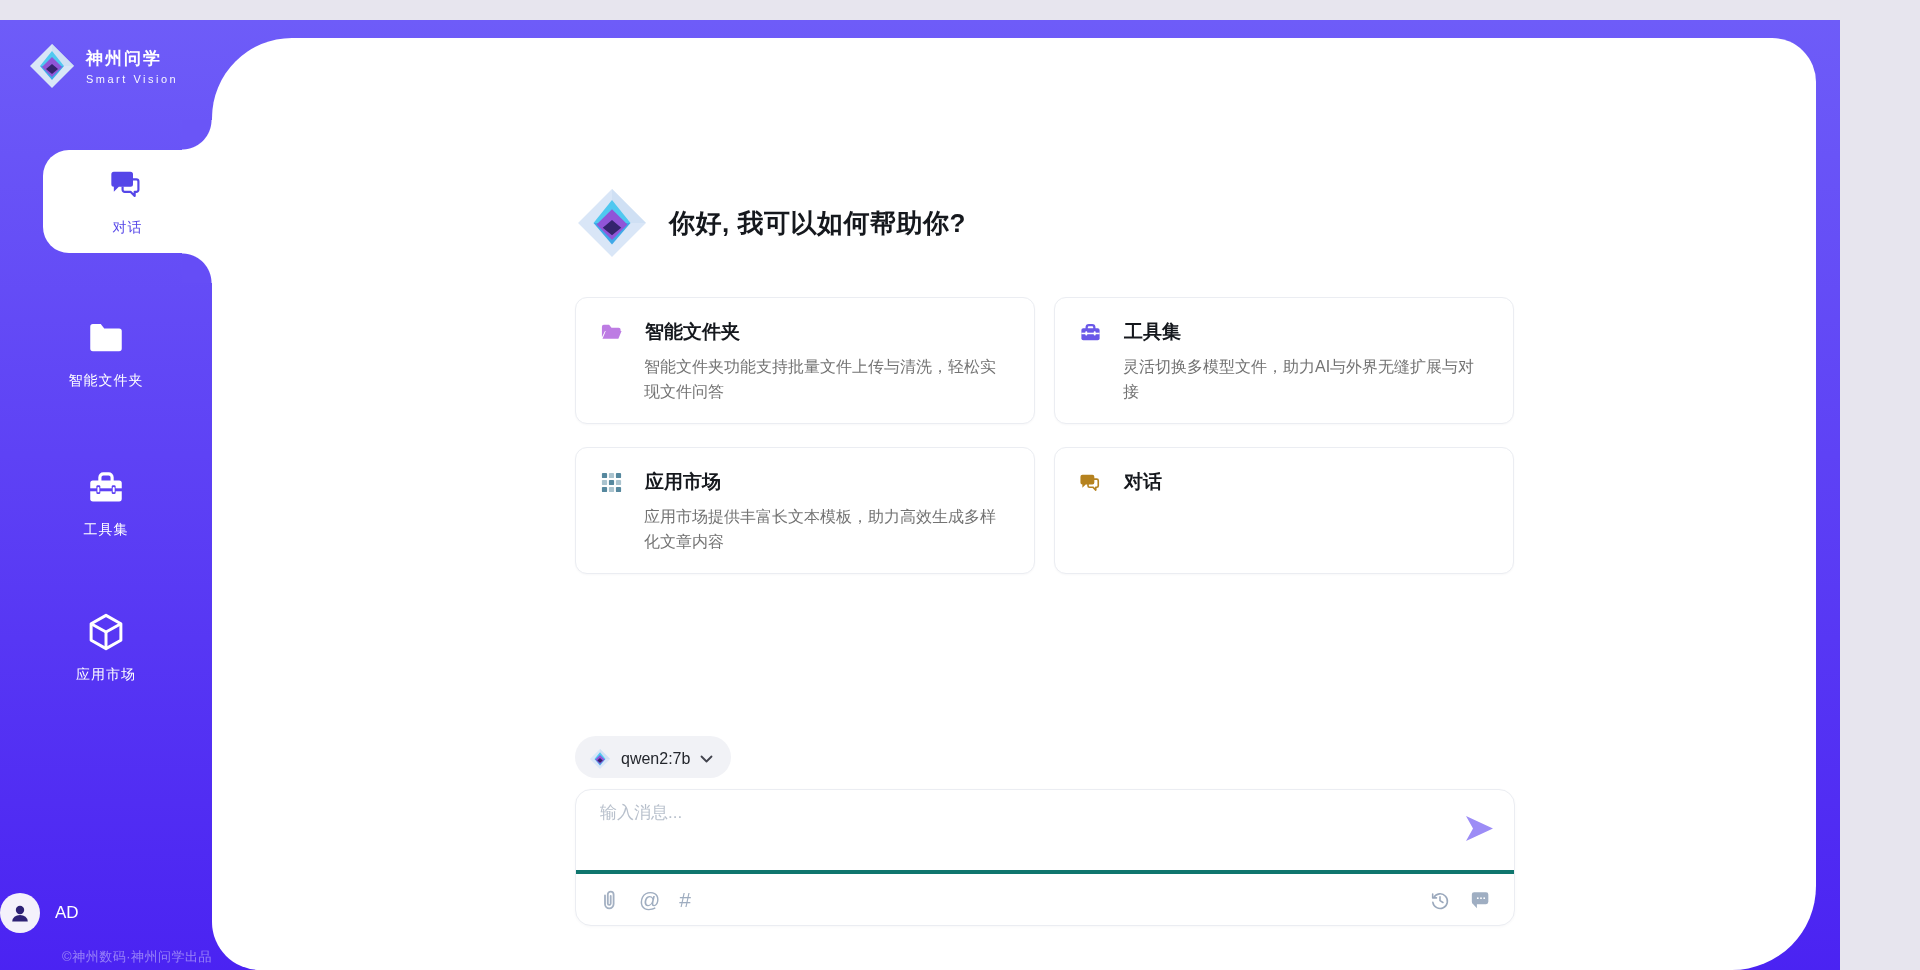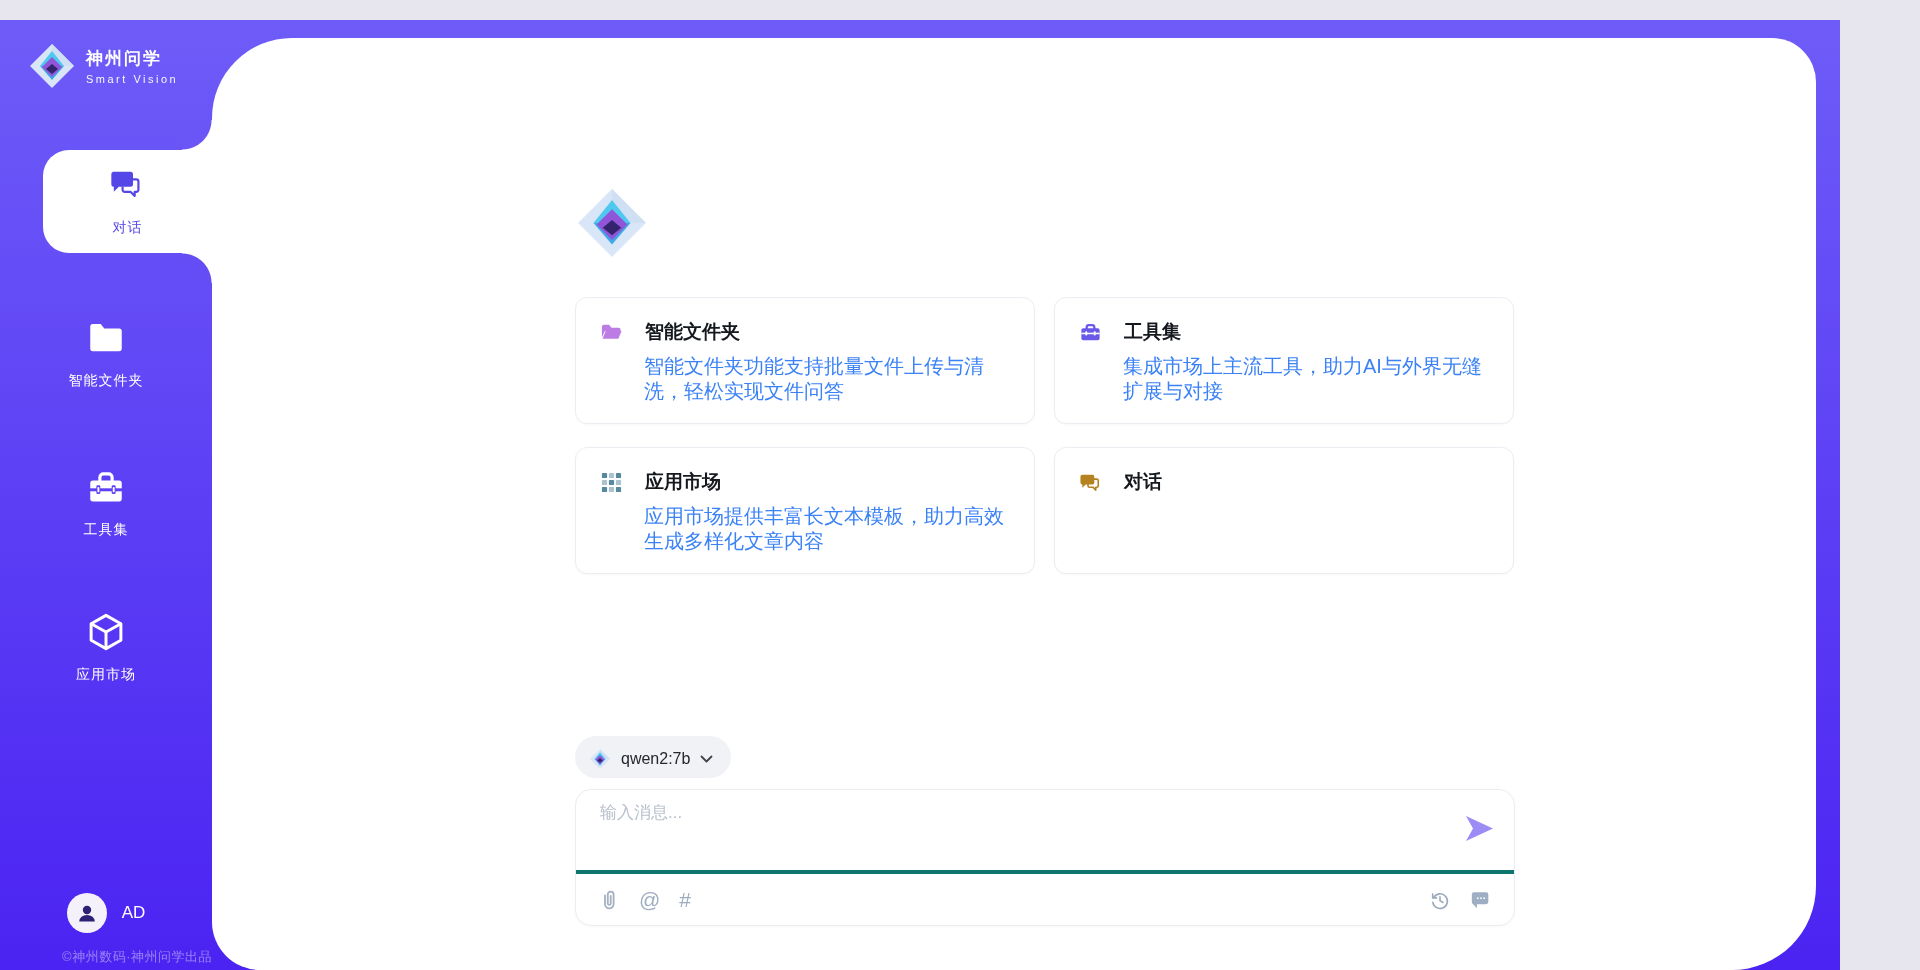--- a/index.html
+++ b/index.html
@@ -41,21 +41,21 @@
     display:flex; flex-direction:column; align-items:center; gap:13px;
     color:#fff; font-size:14px; cursor:pointer;
   }
   .nav-item .nav-label { letter-spacing:1px; }
   .nav-item.active { left:43px; width:169px; color:#5546e8; }
   .ni-0 { top:146px; } .ni-1 { top:297px; } .ni-2 { top:446px; }
   .ni-3 { top:591px; } .ni-4 { top:735px; }
 
   .user-row {
     position:absolute; top:873px; left:0; width:212px;
-    display:flex; align-items:center; justify-content:center; gap:15px; cursor:pointer;
+    display:flex; align-items:center; gap:15px; cursor:pointer;
   }
   .avatar {
     width:40px; height:40px; border-radius:50%; background:#f4f1fb;
     display:flex; align-items:center; justify-content:center;
   }
   .user-initials { color:#fff; font-size:17px; }
   .sidebar-footer {
     position:absolute; top:928px; left:0; width:212px; text-align:right;
     color:rgba(255,255,255,.42); font-size:13px; letter-spacing:.5px;
   }
@@ -69,21 +69,21 @@
     position:absolute; top:259px; left:0; width:940px;
     display:grid; grid-template-columns:460px 460px; gap:23px 19px;
   }
   .card {
     height:127px; background:#fff; border:1px solid #ebedf2; border-radius:12px;
     padding:21px 24px; cursor:pointer; box-shadow:0 1px 2px rgba(30,30,60,.03);
   }
   .card-head { display:flex; align-items:center; gap:22px; }
   .card-title { font-size:19px; font-weight:bold; color:#15181d; }
   .card-desc {
-    margin:9px 0 0 44px; font-size:20px; line-height:25px; color:#3b82f6;
+    margin:9px 0 0 44px; font-size:16px; line-height:25px; color:#737373;
   }
 
   
   .composer-area { position:absolute; left:0; bottom:44px; width:940px; }
   .model-pill {
     display:inline-flex; align-items:center; gap:10px; height:42px;
     background:#f1f2f6; border-radius:21px; padding:4px 18px 0 14px;
     cursor:pointer; margin-bottom:11px;
   }
   .model-name { font-size:16px; color:#23262c; }
@@ -276,20 +276,21 @@
     <div class="sidebar-footer">©神州数码·神州问学出品</div>
   </aside>
 
   <main class="panel">
     <div class="content">
 
       <div class="hero">
         <svg width="74" height="74" viewBox="0 0 48 48">
             <use href="#logo-diamond"></use>
           </svg>
+        <div class="hero-title">你好, 我可以如何帮助你?</div>
       </div>
 
       <div class="cards">
 
         <div class="card">
           <div class="card-head">
             <svg width="23" height="23" viewBox="0 0 24 24" style="color:#bd7ce3">
                 <use href="#icon-folder-open"></use>
               </svg>
             <span class="card-title">智能文件夹</span>
@@ -297,21 +298,21 @@
           <div class="card-desc">智能文件夹功能支持批量文件上传与清洗，轻松实现文件问答</div>
         </div>
 
         <div class="card">
           <div class="card-head">
             <svg width="23" height="23" viewBox="0 0 24 24" style="color:#6a58e8">
                 <use href="#icon-briefcase"></use>
               </svg>
             <span class="card-title">工具集</span>
           </div>
-          <div class="card-desc">集成市场上主流工具，助力AI与外界无缝扩展与对接</div>
+          <div class="card-desc">灵活切换多模型文件，助力AI与外界无缝扩展与对接</div>
         </div>
 
         <div class="card">
           <div class="card-head">
             <svg width="23" height="23" viewBox="0 0 24 24" style="color:#56889e">
                 <use href="#icon-grid"></use>
               </svg>
             <span class="card-title">应用市场</span>
           </div>
           <div class="card-desc">应用市场提供丰富长文本模板，助力高效生成多样化文章内容</div>

